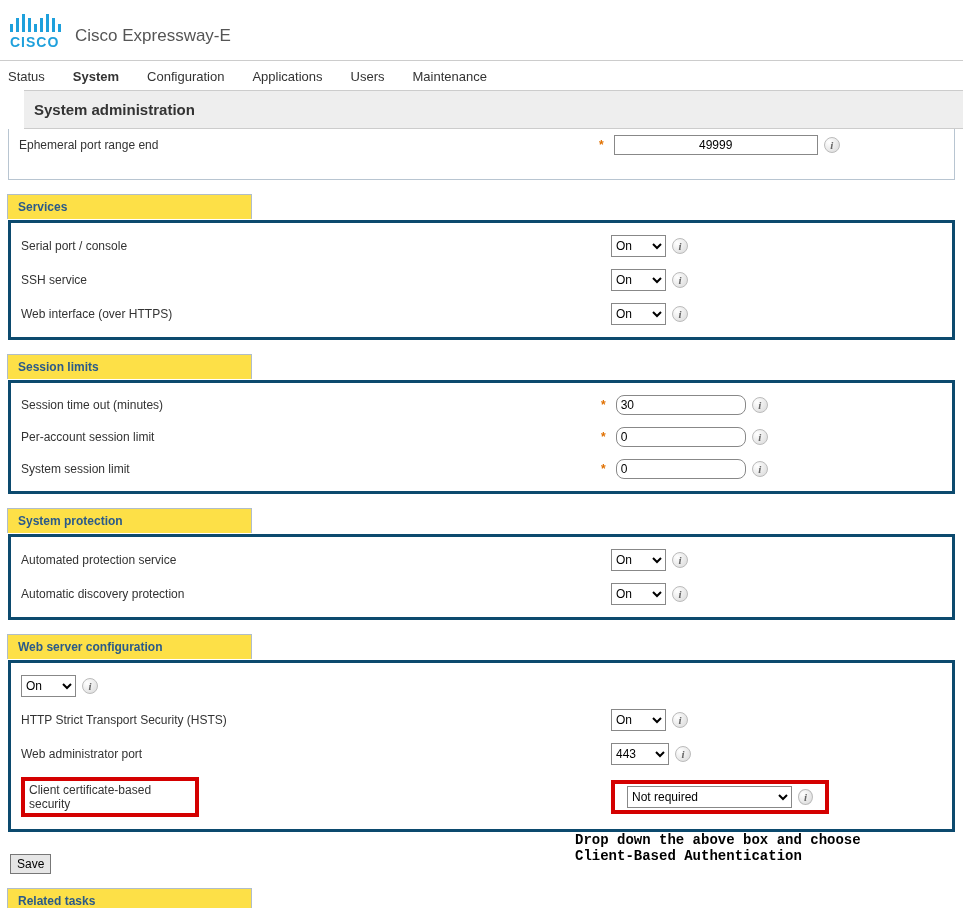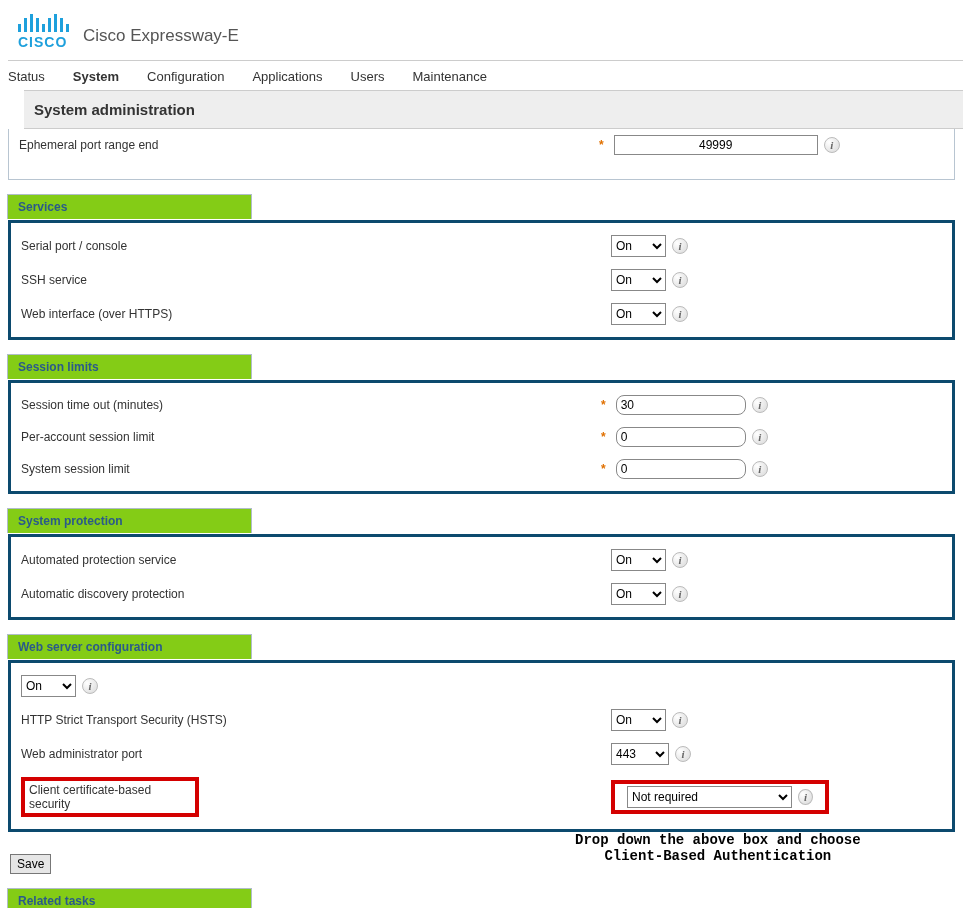--- a/index.html
+++ b/index.html
@@ -9,21 +9,20 @@
     font-size: 12px;
     color: #333;
     background: #fff;
     width: 963px;
   }
   .header {
     display: flex;
     align-items: center;
     padding: 8px 10px 10px 10px;
     border-bottom: 1px solid #ccc;
-    margin-left: 8px;
   }
   .cisco-logo {
     margin-right: 14px;
   }
   .cisco-bars {
     display: flex;
     align-items: flex-end;
     height: 24px;
     gap: 3px;
     margin-bottom: 2px;
@@ -68,21 +67,21 @@
     border-bottom: 1px solid #ccc;
     margin-left: 24px;
   }
   .panel {
     border: 3px solid #0c4a6e;
     margin: 0 8px 16px 8px;
     background: #fff;
   }
   .panel-header {
     display: inline-block;
-    background: #84cc16;
+    background: #fde047;
     border: 1px solid #b0bdc9;
     border-bottom: none;
     padding: 5px 14px 5px 10px;
     font-size: 12px;
     font-weight: bold;
     color: #2a5a8a;
     margin: -1px 0 0 -1px;
     min-width: 245px;
     position: relative;
     top: -1px;
@@ -165,21 +164,20 @@
     font-size: 12px;
     cursor: pointer;
   }
   .annotation {
     position: absolute;
     font-family: "Courier New", monospace;
     font-size: 14px;
     font-weight: bold;
     color: #000;
     white-space: pre;
-    text-align: center;
   }
   .link-row { padding: 4px 10px; }
   .link-row a {
     color: #1a5a9e;
     text-decoration: underline;
     font-size: 12px;
   }
   .first-row-panel {
     border: 1px solid #b8c5d1;
     border-top: none;

